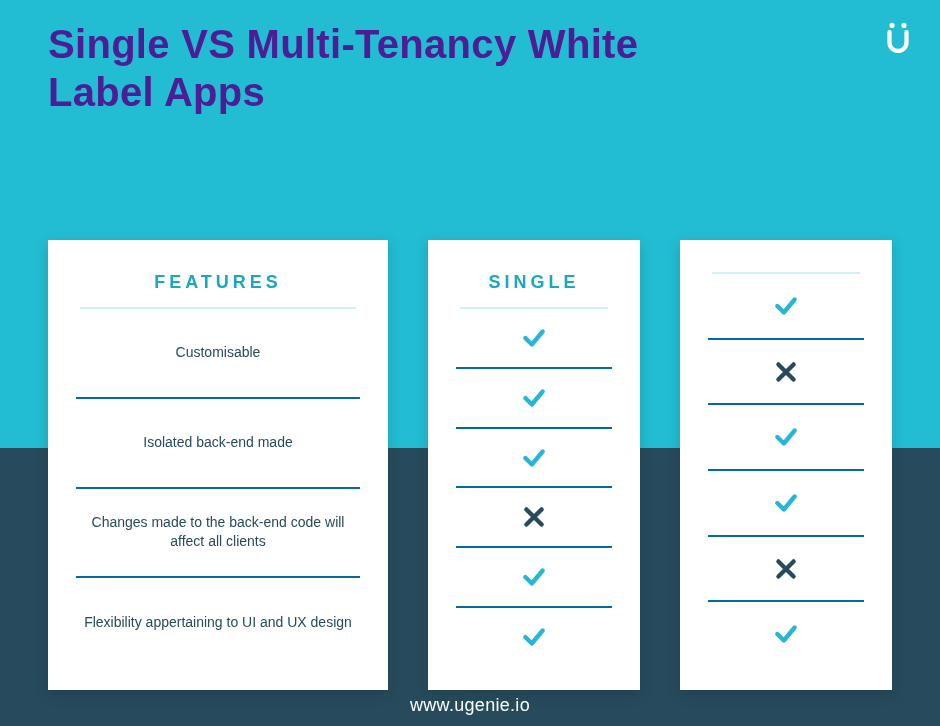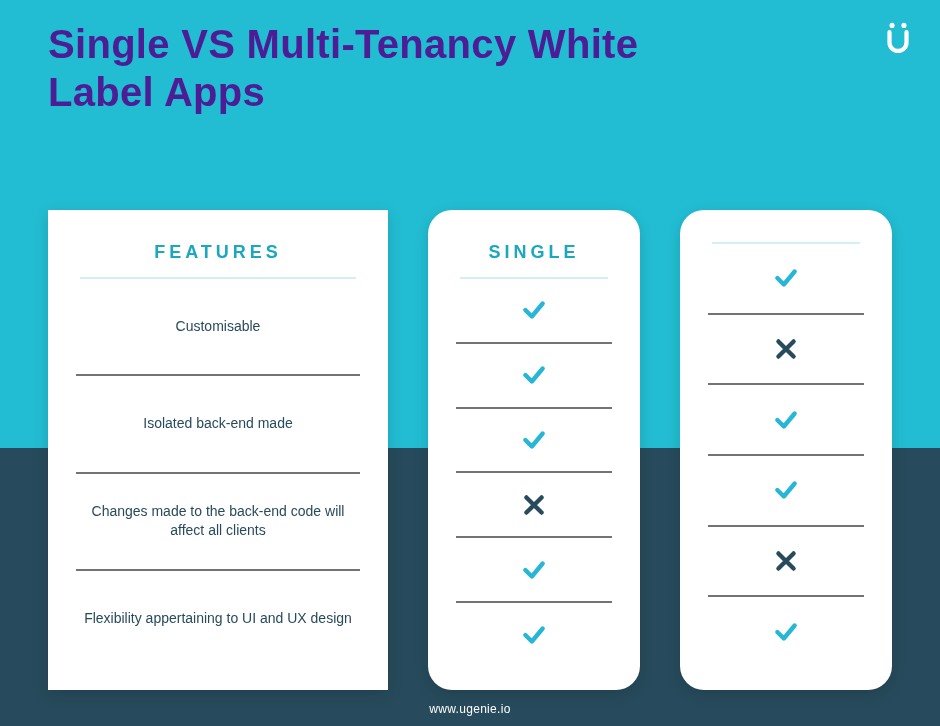--- a/index.html
+++ b/index.html
@@ -43,23 +43,24 @@
     bottom: 36px;
     display: flex;
     gap: 40px;
   }
   .card {
     background: #ffffff;
     box-shadow: 0 4px 14px rgba(0,0,0,.15);
     padding: 32px 28px 24px 28px;
     display: flex;
     flex-direction: column;
+    margin-top: 30px;
   }
   .card.features { flex: 0 0 340px; }
-  .card.col { flex: 1 1 0; border-radius: 24px; }
+  .card.col { flex: 1 1 0; }
   .col-header {
     text-align: center;
     font-size: 18px;
     font-weight: 700;
     letter-spacing: 4px;
     color: #19a8bf;
     text-transform: uppercase;
     padding-bottom: 14px;
   }
   .divider {
@@ -69,34 +70,34 @@
   }
   .rows { display: flex; flex-direction: column; flex: 1; }
   .row {
     flex: 1;
     display: flex;
     align-items: center;
     justify-content: center;
     text-align: center;
     font-size: 14px;
     color: #274b5c;
-    border-bottom: 2px solid #737373;
+    border-bottom: 2px solid #0369a1;
     padding: 10px 6px;
     line-height: 1.35;
   }
   .row:last-child { border-bottom: none; }
   .mark { width: 26px; height: 26px; }
   .mark svg { width: 100%; height: 100%; display: block; }
   .footer {
     position: absolute;
     bottom: 10px;
     left: 0; right: 0;
     text-align: center;
     color: #ffffff;
-    font-size: 12px;
+    font-size: 18px;
     letter-spacing: .3px;
   }
 </style>
 </head>
 <body>
 
 <div class="bottom-band"></div>
 
 <div class="logo">
   <svg viewBox="0 0 32 40" fill="none">

